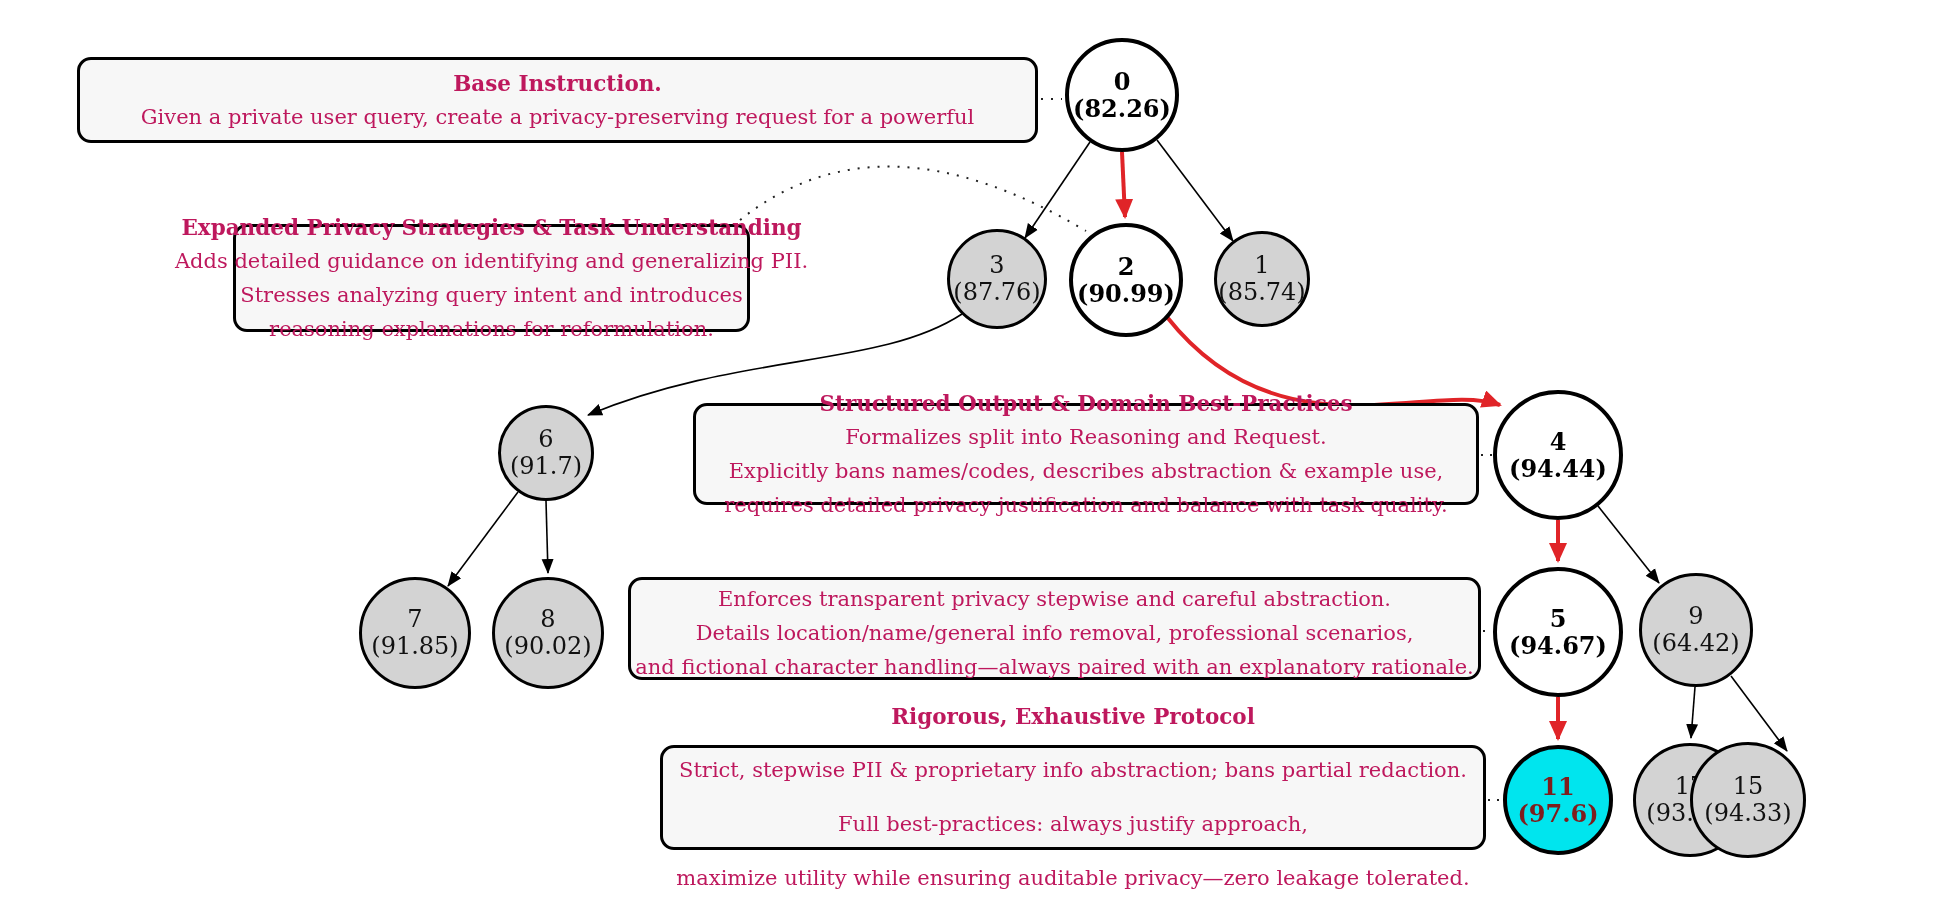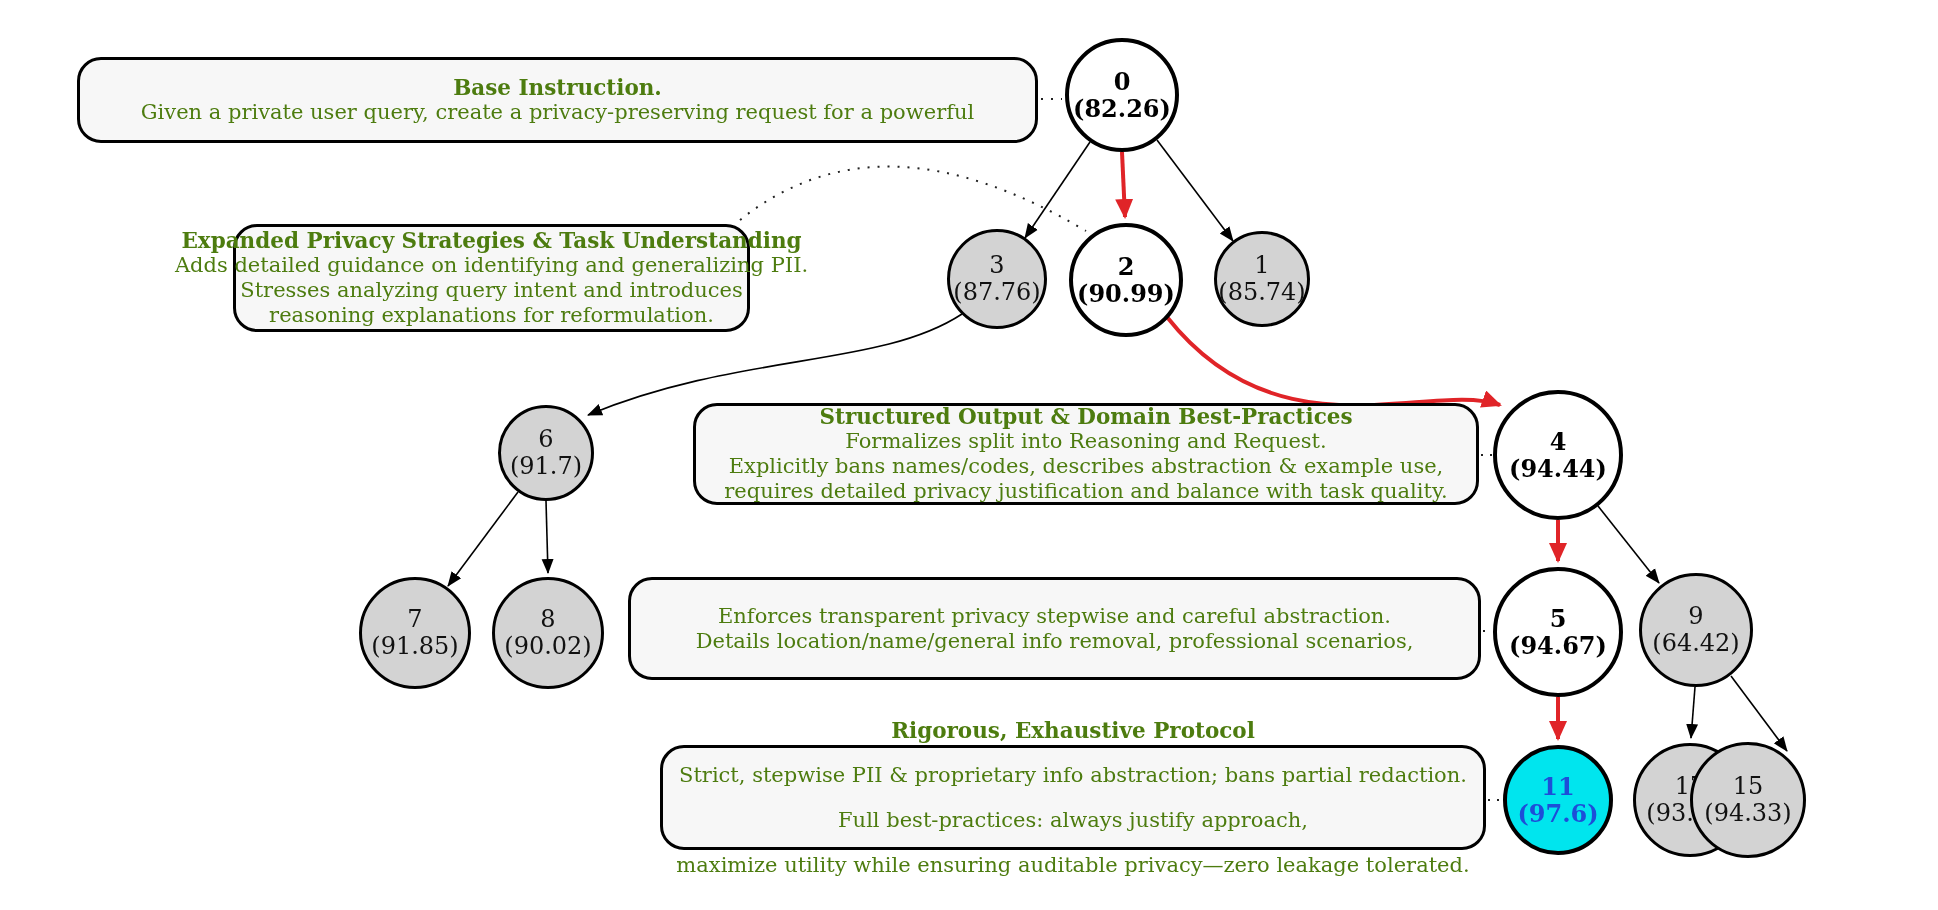--- a/index.html
+++ b/index.html
@@ -8,42 +8,42 @@
     width:1938px;height:910px;
     background:#ffffff;
     font-family:"DejaVu Serif","Liberation Serif",serif;
     overflow:hidden;
   }
   svg.edges{position:absolute;left:0;top:0;width:1938px;height:910px;}
   .note-box{
     position:absolute;
     background:#f7f7f7;
     border:3px solid #000;
-    border-radius:24px;
+    border-radius:14px;
     box-sizing:border-box;
     display:flex;flex-direction:column;
     align-items:center;justify-content:center;
-    font-size:21px;line-height:25px;color:#4d7c0f;
+    font-size:21px;line-height:25px;color:#be185d;
     padding:2px 6px;
   }
   .note-title{font-weight:bold;font-size:21.5px;white-space:nowrap;}
-  .note-line{white-space:nowrap;}
+  .note-line{white-space:nowrap;margin-top:9px;}
   .node{
     position:absolute;
     border-radius:50%;
     border:3px solid #000;
     background:#d3d3d3;
     box-sizing:border-box;
     display:flex;flex-direction:column;
     align-items:center;justify-content:center;
     font-size:24px;line-height:27px;color:#111;
     text-align:center;
   }
   .node.path{background:#ffffff;font-weight:bold;border-width:4px;color:#000;}
-  .node.best{background:#00E5EE;font-weight:bold;border-width:4px;color:#1d4ed8;align-items:center;}
+  .node.best{background:#00E5EE;font-weight:bold;border-width:4px;color:#7f1d1d;align-items:center;}
 </style>
 </head>
 <body>
 
 <div class="canvas">
 
   <svg class="edges" viewBox="0 0 1938 910">
     <defs>
       <marker id="mb" markerUnits="userSpaceOnUse" markerWidth="17" markerHeight="15" refX="14" refY="7" orient="auto">
         <path d="M0,1 L15,7 L0,13 Z" fill="#000"></path>
@@ -88,20 +88,21 @@
   <div class="note-box" style="left:233px;top:224px;width:517px;height:108px;">
     <div class="note-title">Expanded Privacy Strategies &amp; Task Understanding</div>
     <div class="note-line">Adds detailed guidance on identifying and generalizing PII.</div>
     <div class="note-line">Stresses analyzing query intent and introduces</div>
     <div class="note-line">reasoning explanations for reformulation.</div>
   </div>
 
   <div class="note-box" style="left:628px;top:577px;width:853px;height:103px;">
     <div class="note-line">Enforces transparent privacy stepwise and careful abstraction.</div>
     <div class="note-line">Details location/name/general info removal, professional scenarios,</div>
+    <div class="note-line">and fictional character handling—always paired with an explanatory rationale.</div>
   </div>
 
   <div class="note-box" style="left:660px;top:745px;width:826px;height:105px;gap:20px;">
     <div class="note-title">Rigorous, Exhaustive Protocol</div>
     <div class="note-line">Strict, stepwise PII &amp; proprietary info abstraction; bans partial redaction.</div>
     <div class="note-line">Full best-practices: always justify approach,</div>
     <div class="note-line">maximize utility while ensuring auditable privacy—zero leakage tolerated.</div>
   </div>
 
   <div class="node path" style="left:1065px;top:38px;width:114px;height:114px;">

